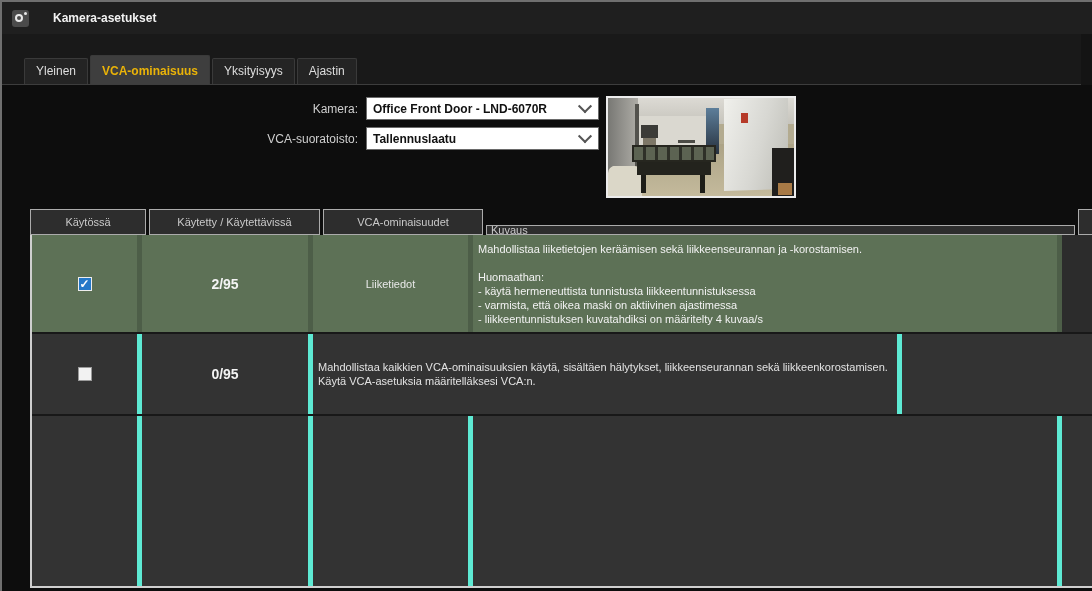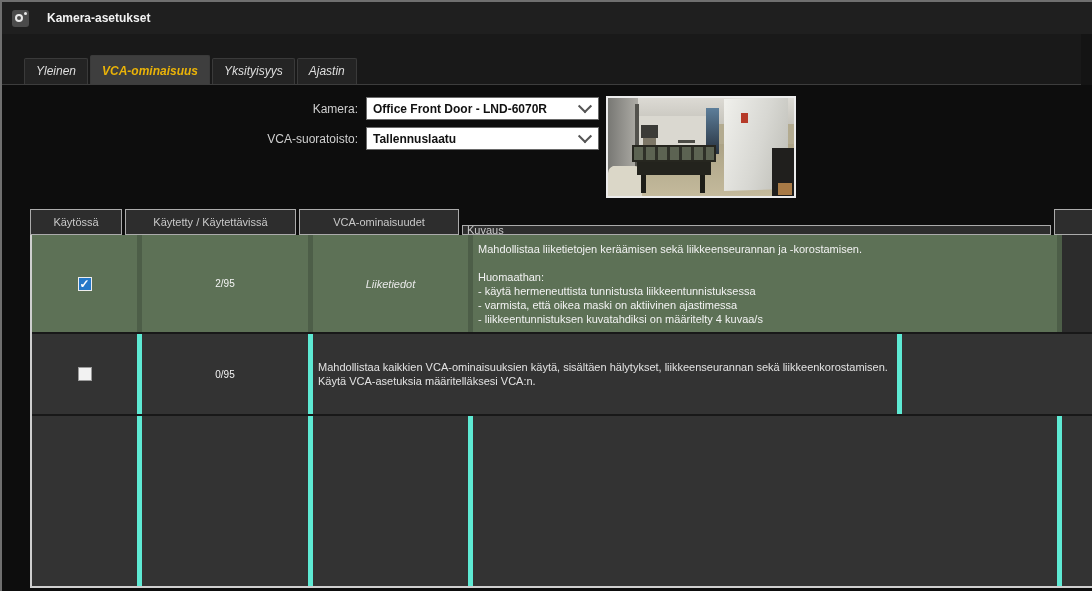--- a/index.html
+++ b/index.html
@@ -4,32 +4,32 @@
 <style>
   html,body { margin:0; padding:0; background:#000; }
   .window {
     position:relative; width:1092px; height:591px; overflow:hidden;
     background:#141414; box-sizing:border-box;
     border-top:2px solid #6f6f6f; border-left:2px solid #6f6f6f;
     font-family:"Liberation Sans", sans-serif;
   }
   
   .titlebar { position:absolute; left:0; top:0; right:0; height:32px;
-    background:#1f1f1f; display:flex; align-items:center; padding-left:10px; gap:18px; }
+    background:#1f1f1f; display:flex; align-items:center; padding-left:10px; gap:24px; }
   .app-icon { width:17px; height:17px; background:#4b4b4b; border-radius:3px;
     position:relative; flex:none; }
   .app-icon .lens { position:absolute; left:3px; top:4px; width:8px; height:8px;
     border:2px solid #e9e9e9; border-radius:50%; box-sizing:border-box; }
   .app-icon .nub { position:absolute; right:2px; top:2px; width:3px; height:3px;
     background:#e9e9e9; border-radius:50%; }
   .title-text { color:#f2f2f2; font-size:12px; font-weight:bold; }
 
   
   .tabstrip { position:absolute; left:0; top:32px; right:11px; height:51px;
-    background:#191919; border-bottom:1px solid #3d3d3d; box-sizing:border-box;font-style:italic; }
+    background:#191919; border-bottom:1px solid #3d3d3d; box-sizing:border-box; }
   .tabs { position:absolute; left:22px; bottom:0; display:flex; align-items:flex-end; gap:2px; }
   .tab { background:#242424; border:1px solid #3a3a3a; border-bottom:none;
     border-radius:2px 2px 0 0; color:#dedede; font-size:12px;
     padding:5px 11px 6px; cursor:default; white-space:nowrap; }
   .tab.active { background:#3e3e3e; color:#eab308; font-weight:bold; padding-top:8px; }
 
   
   .content { position:absolute; left:0; top:83px; right:0; bottom:0; background:#0d0d0d; }
   .form-label { position:absolute; left:0; width:356px; text-align:right;
     color:#cfcfcf; font-size:12px; }
@@ -72,38 +72,38 @@
   .pv-foos-leg2 { position:absolute; right:11px; top:30px; width:5px; height:18px; background:#1d1d18; }
   .pv-couch { left:0; bottom:0; width:34px; height:30px; background:#dbd7c8;
     border-radius:7px 7px 0 0; }
   .pv-couch-arm { left:2px; bottom:20px; width:26px; height:10px; background:#e7e3d4; border-radius:5px; }
 
   
   .tbl { position:absolute; left:28px; top:124px; width:1064px; height:379px; }
   .tbl-head { display:flex; gap:3px; height:26px; }
   .th { background:#2d2d2d; border:1px solid #ababab; color:#c9c9c9; font-size:11px;
     display:flex; align-items:center; justify-content:center; box-sizing:border-box; flex:none; }
-  .th.c1 { width:92px; } .th.c2 { width:171px; } .th.c3 { width:160px; }
+  .th.c1 { width:116px; } .th.c2 { width:171px; } .th.c3 { width:160px; }
   .th.c4 { width:589px; justify-content:flex-start; padding-left:4px;margin-top:16px; }
   .th.c5 { flex:1; }
   .tbl-body { position:absolute; left:0; top:26px; right:0; bottom:0;
     border-left:2px solid #cfcfcf; border-bottom:2px solid #cfcfcf;
     background:#333333; box-sizing:border-box; display:flex; flex-direction:column; }
   .trow { display:flex; border-bottom:2px solid #181818; flex:none; }
   .trow.r1 { height:97px; }
   .trow.r2 { height:80px; }
   .trow.empty { flex:1; border-bottom:none; }
   .td { box-sizing:border-box; border-right:5px solid #5eead4;
     display:flex; align-items:center; justify-content:center; flex:none; }
-  .td.c1 { width:110px; } .td.c2 { width:171px; } .td.c3 { width:160px;font-style:italic; }
+  .td.c1 { width:110px; } .td.c2 { width:171px; } .td.c3 { width:160px; }
   .td.c4 { width:589px; justify-content:flex-start; padding:3px 5px; }
   .td.c5 { flex:1; border-right:none; }
   .trow.r1 .td { background:#5d7156; border-right-color:#4d5e48; }
   .trow.r1 .td.c5 { background:#2c2c2c; }
-  .usage { color:#f4f4f4; font-size:10px; font-weight:normal; }
+  .usage { color:#f4f4f4; font-size:14px; font-weight:bold; }
   .feature { color:#e8e8e8; font-size:11px; }
   .desc { color:#f2f2f2; font-size:11px; line-height:14px; white-space:pre-line; }
   .cb { width:14px; height:14px; background:#f2f2f2; border:1px solid #9a9a9a;
     box-sizing:border-box; cursor:pointer; position:relative; }
   .cb.checked { background:#2578c8; border-color:#eeeeee; }
   .cb.checked::after { content:"\2713"; position:absolute; left:1px; top:-1px;
     color:#ffffff; font-size:12px; font-weight:bold; }
 </style>
 </head>
 <body>

